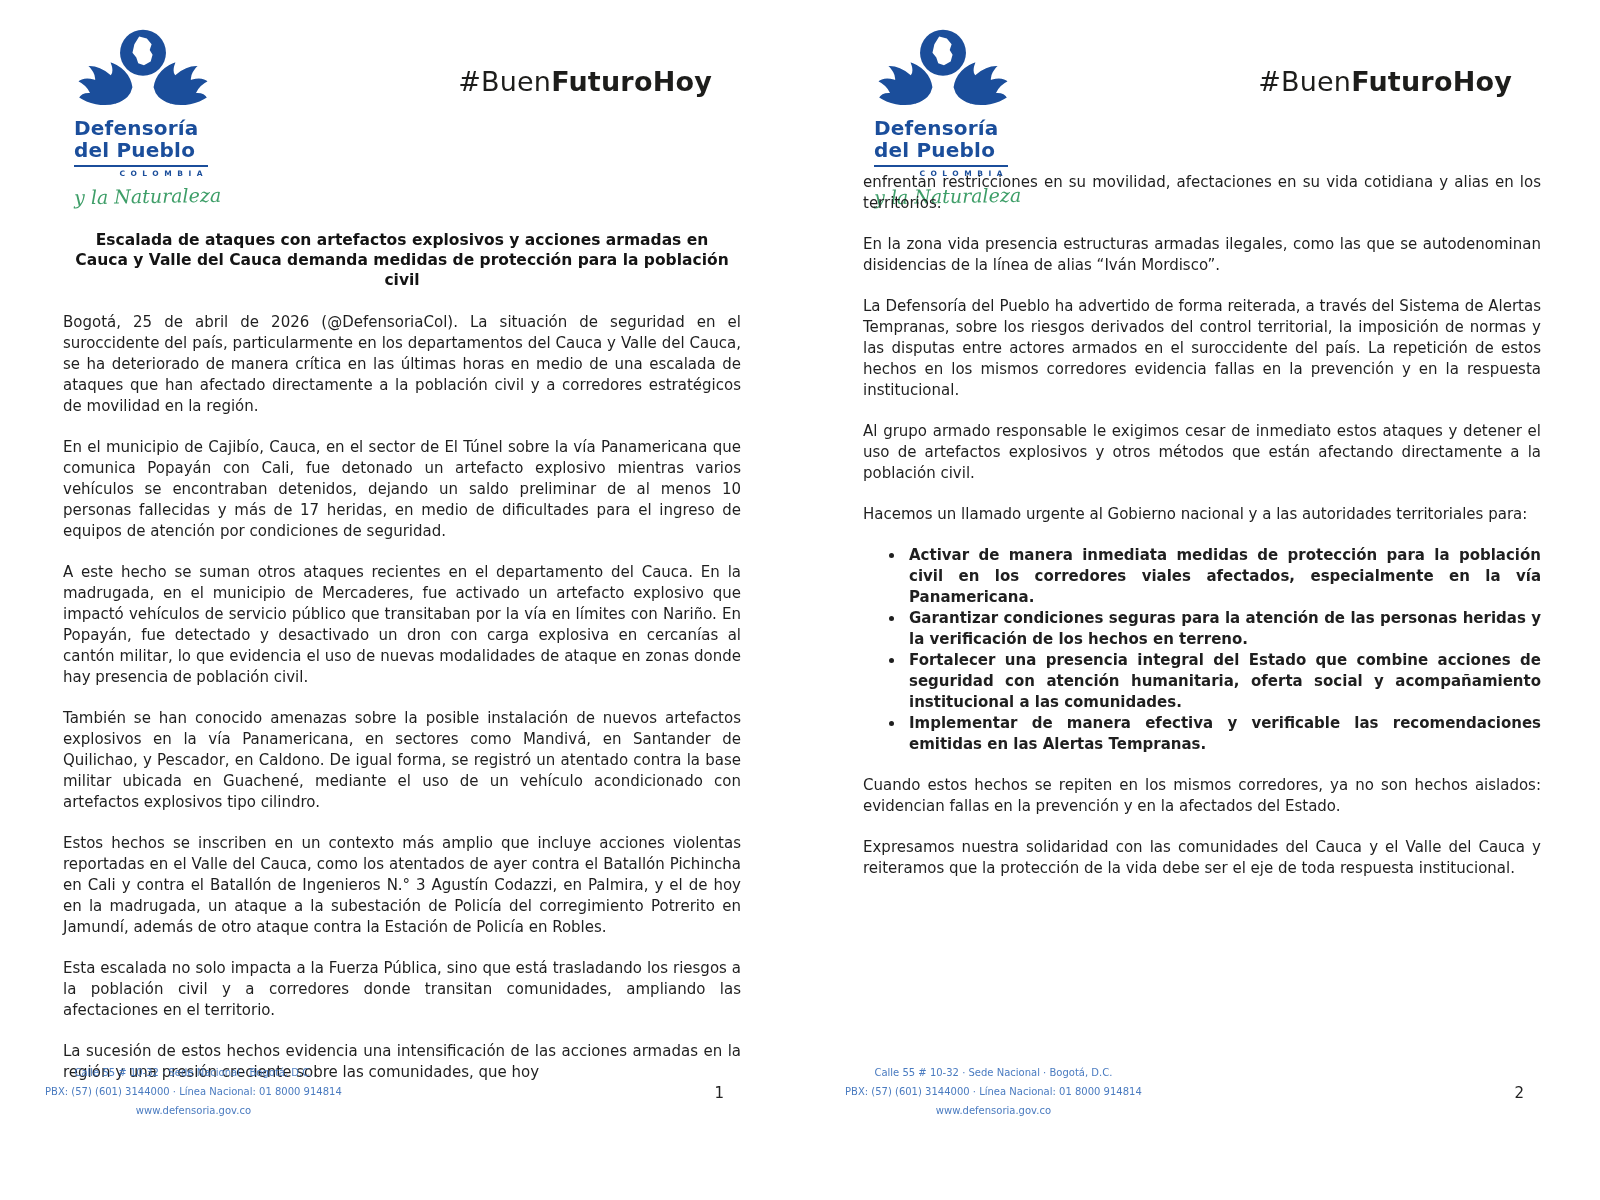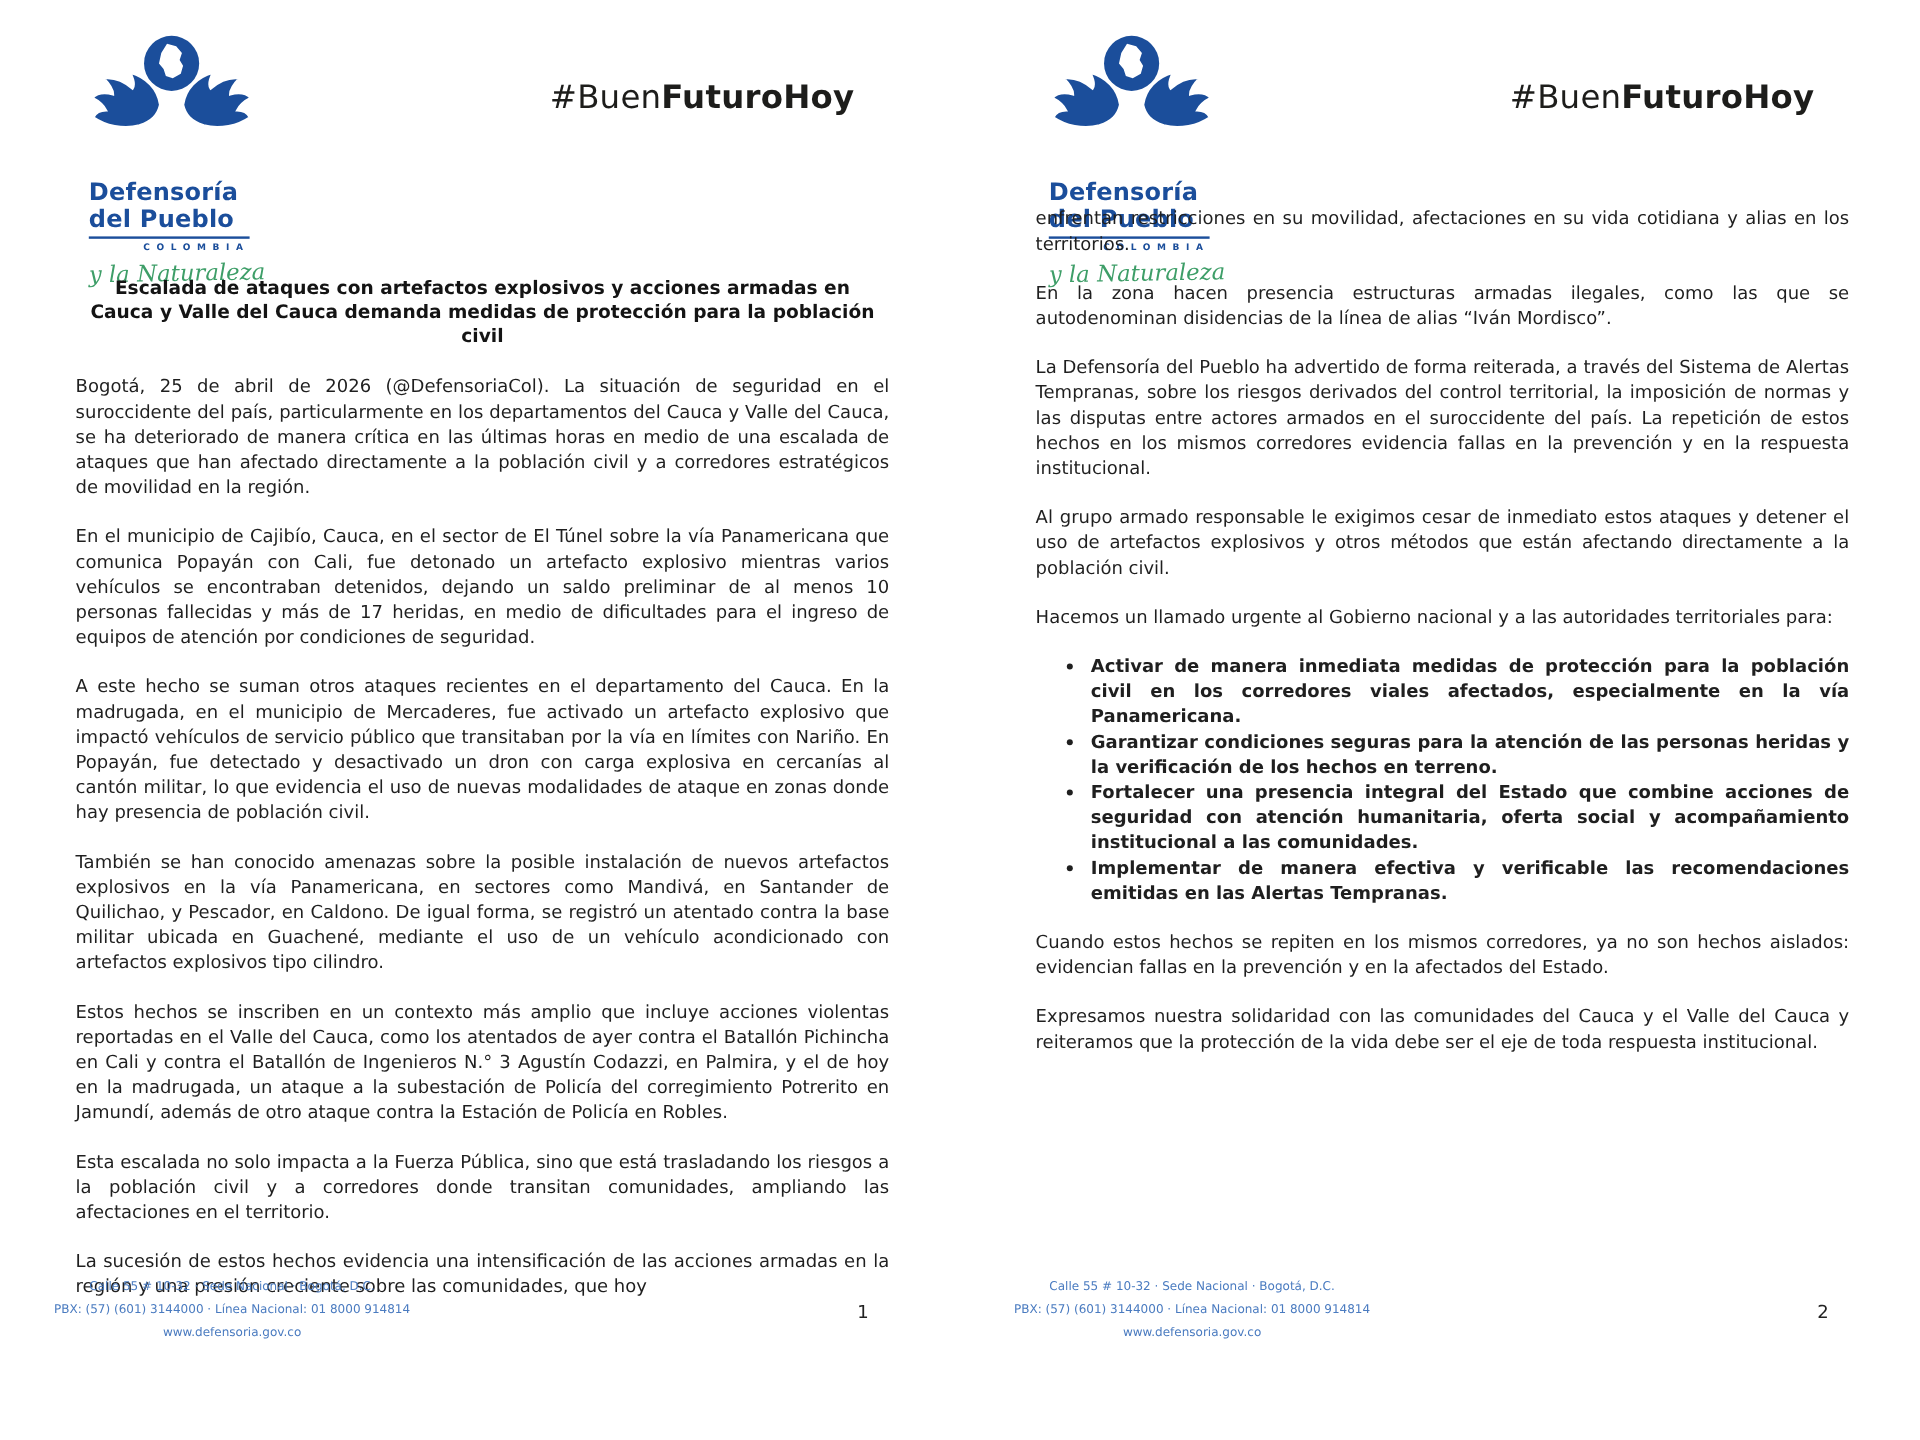--- a/index.html
+++ b/index.html
@@ -3,21 +3,21 @@
 <meta charset="utf-8">
 <style>
   html,body{margin:0;padding:0;background:#fff;}
   body{width:1600px;height:1200px;font-family:"DejaVu Sans","Liberation Sans",sans-serif;}
   .doc{display:flex;width:1600px;height:1200px;background:#fff;}
   .page{position:relative;width:800px;height:1200px;background:#fff;overflow:hidden;}
 
   
   .logo{position:absolute;top:24px;left:74px;width:150px;}
   .logo svg{display:block;margin-left:2px;}
-  .logo-name{color:#1b4e9b;font-weight:bold;font-size:20px;line-height:1.08;letter-spacing:.2px;margin-top:32px;}
+  .logo-name{color:#1b4e9b;font-weight:bold;font-size:20px;line-height:1.08;letter-spacing:.2px;}
   .logo-rule{border-top:2.5px solid #1b4e9b;margin:4px 0 2px;width:134px;}
   .logo-colombia{color:#1b4e9b;font-size:7.5px;font-weight:bold;letter-spacing:5.5px;width:134px;text-align:right;}
   .logo-tagline{margin-top:7px;color:#3e9e68;font-family:"DejaVu Serif","Liberation Serif",serif;font-style:italic;font-size:19px;transform:rotate(-1deg);white-space:nowrap;}
 
   
   .hashtag{position:absolute;top:66px;right:88px;font-size:27px;color:#1d1d1b;letter-spacing:.2px;}
   .hashtag .lt{font-weight:normal;}
   .hashtag .bd{font-weight:bold;}
 
   
@@ -103,21 +103,21 @@
       <div class="logo-colombia">COLOMBIA</div>
       <div class="logo-tagline">y la Naturaleza</div>
     </div>
 
     <div class="hashtag">
       <span class="lt">#Buen</span><span class="bd">FuturoHoy</span>
     </div>
 
     <div class="content content-p2">
       <p>enfrentan restricciones en su movilidad, afectaciones en su vida cotidiana y alias en los territorios.</p>
-      <p>En la zona hacen presencia estructuras armadas ilegales, como las que se autodenominan disidencias de la línea de alias “Iván Mordisco”.</p>
+      <p>En la zona vida presencia estructuras armadas ilegales, como las que se autodenominan disidencias de la línea de alias “Iván Mordisco”.</p>
       <p>La Defensoría del Pueblo ha advertido de forma reiterada, a través del Sistema de Alertas Tempranas, sobre los riesgos derivados del control territorial, la imposición de normas y las disputas entre actores armados en el suroccidente del país. La repetición de estos hechos en los mismos corredores evidencia fallas en la prevención y en la respuesta institucional.</p>
       <p>Al grupo armado responsable le exigimos cesar de inmediato estos ataques y detener el uso de artefactos explosivos y otros métodos que están afectando directamente a la población civil.</p>
       <p>Hacemos un llamado urgente al Gobierno nacional y a las autoridades territoriales para:</p>
       <ul class="calls">
         <li>Activar de manera inmediata medidas de protección para la población civil en los corredores viales afectados, especialmente en la vía Panamericana.</li>
         <li>Garantizar condiciones seguras para la atención de las personas heridas y la verificación de los hechos en terreno.</li>
         <li>Fortalecer una presencia integral del Estado que combine acciones de seguridad con atención humanitaria, oferta social y acompañamiento institucional a las comunidades.</li>
         <li>Implementar de manera efectiva y verificable las recomendaciones emitidas en las Alertas Tempranas.</li>
       </ul>
       <p>Cuando estos hechos se repiten en los mismos corredores, ya no son hechos aislados: evidencian fallas en la prevención y en la afectados del Estado.</p>

